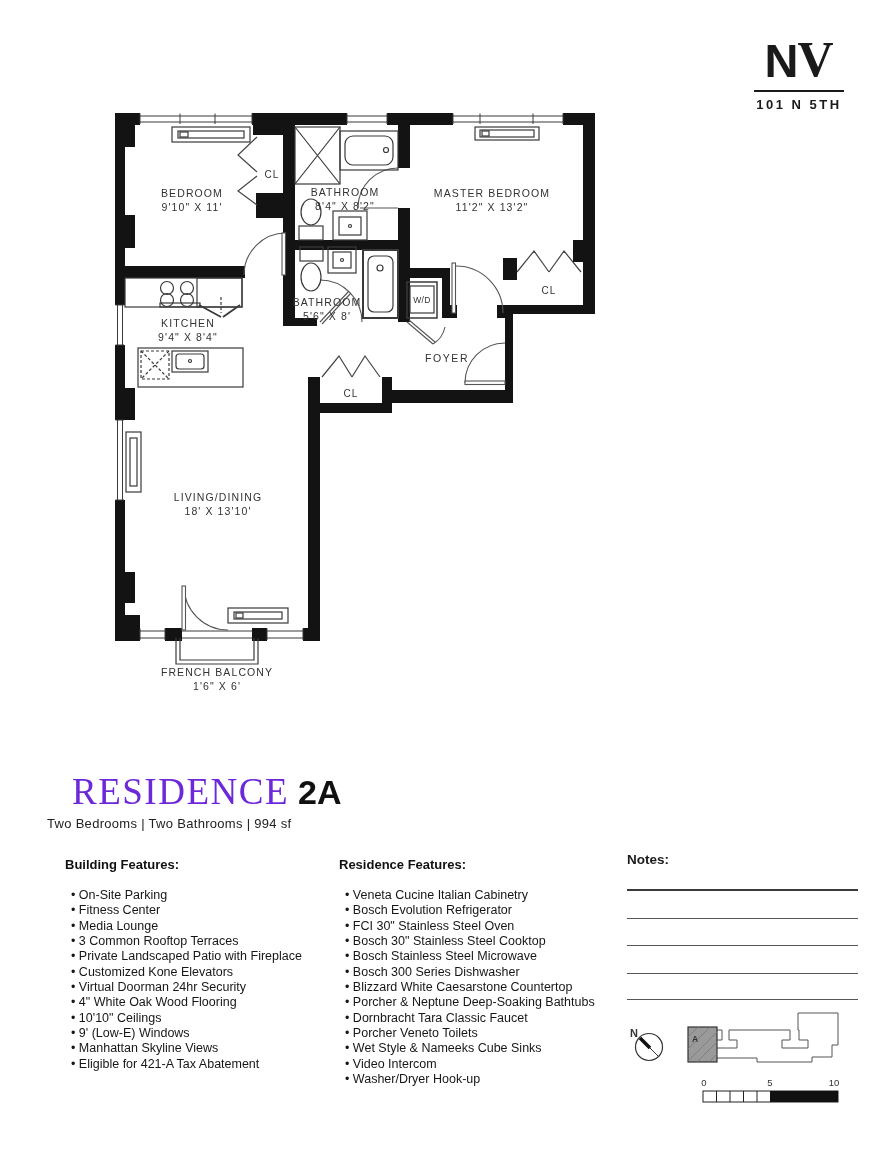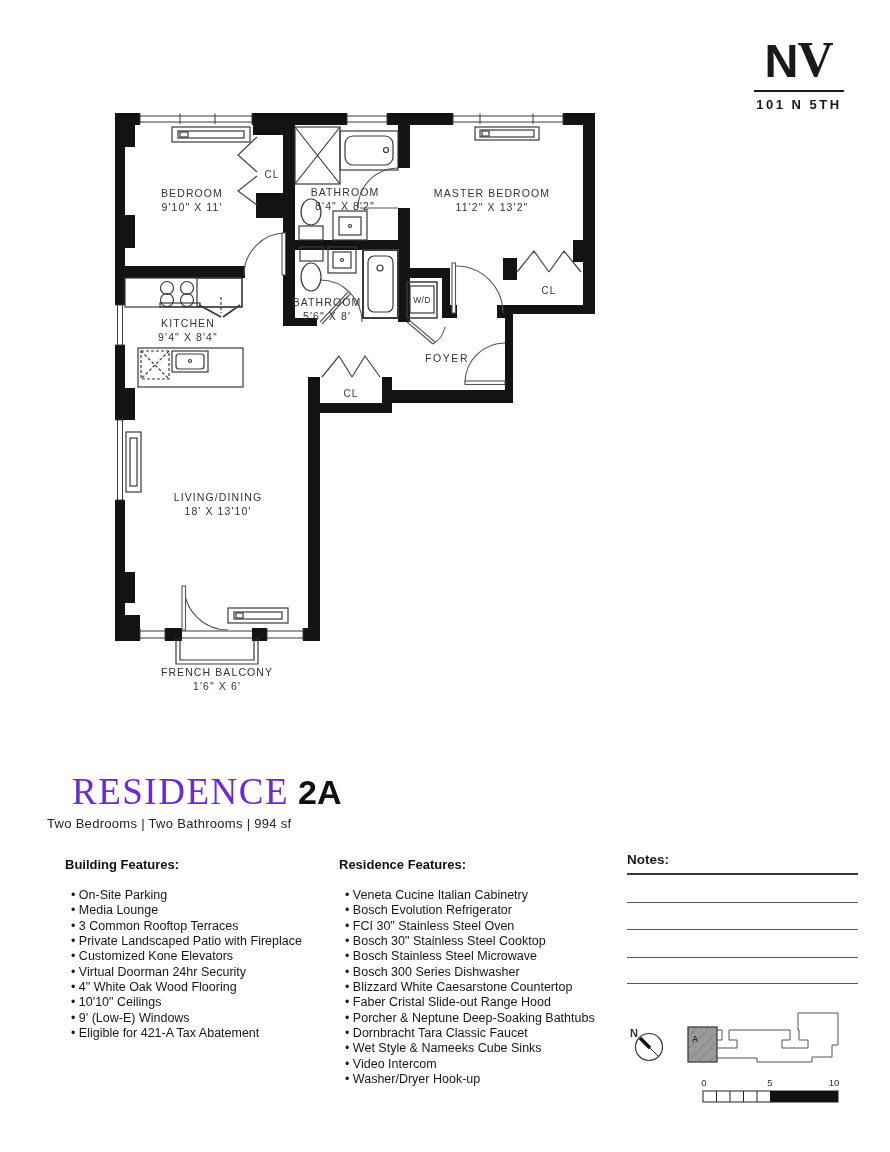--- a/index.html
+++ b/index.html
@@ -21,21 +21,21 @@
   
   .feat{top:857px;width:285px;}
   #feat-left{left:55px;}
   #feat-right{left:329px;}
   .feat h3{font-size:13px;margin:0 0 3px 10px;color:#111;}
   .feat ul{list-style:none;margin:16px;padding:0;}
   .feat li{font-size:12.5px;line-height:15.35px;color:#161616;white-space:nowrap;}
   .feat li::before{content:"•  ";}
   
   #notes{left:627px;top:852px;width:231px;}
-  #notes .lbl{font-size:13.5px;font-weight:700;padding-bottom:6px;border-bottom:2px solid #3a3a3a;}
+  #notes .lbl{font-size:13.5px;font-weight:700;padding-bottom:22px;border-bottom:2px solid #3a3a3a;}
   #notes .ln{border-bottom:1.5px solid #555;}
   svg text{font-family:"Liberation Sans",sans-serif;fill:#333;}
 </style>
 </head>
 <body>
 
 <svg class="abs" style="left:0;top:0" width="890" height="1152" viewBox="0 0 890 1152">
 
   <g fill="#131313">
     <rect x="115" y="113" width="480" height="12"></rect>
@@ -235,44 +235,46 @@
 
 <div id="titleblock" class="abs">
   <span class="t1">RESIDENCE</span><span class="t2">2A</span>
 </div>
 <div id="subtitle" class="abs">Two Bedrooms | Two Bathrooms | 994 sf</div>
 
 <div id="feat-left" class="feat abs">
   <h3>Building Features:</h3>
   <ul>
       <li>On-Site Parking</li>
+      <li>Fitness Center</li>
       <li>Media Lounge</li>
       <li>3 Common Rooftop Terraces</li>
       <li>Private Landscaped Patio with Fireplace</li>
       <li>Customized Kone Elevators</li>
       <li>Virtual Doorman 24hr Security</li>
       <li>4" White Oak Wood Flooring</li>
       <li>10'10" Ceilings</li>
       <li>9' (Low-E) Windows</li>
+      <li>Manhattan Skyline Views</li>
       <li>Eligible for 421-A Tax Abatement</li>
     </ul>
 </div>
 <div id="feat-right" class="feat abs">
   <h3>Residence Features:</h3>
   <ul>
       <li>Veneta Cucine Italian Cabinetry</li>
       <li>Bosch Evolution Refrigerator</li>
       <li>FCI 30" Stainless Steel Oven</li>
       <li>Bosch 30" Stainless Steel Cooktop</li>
       <li>Bosch Stainless Steel Microwave</li>
       <li>Bosch 300 Series Dishwasher</li>
       <li>Blizzard White Caesarstone Countertop</li>
-      <li>Faber Cristal Slide-out Range Hood</li>
       <li>Porcher &amp; Neptune Deep-Soaking Bathtubs</li>
       <li>Dornbracht Tara Classic Faucet</li>
+      <li>Porcher Veneto Toilets</li>
       <li>Wet Style &amp; Nameeks Cube Sinks</li>
       <li>Video Intercom</li>
       <li>Washer/Dryer Hook-up</li>
     </ul>
 </div>
 
 <div id="notes" class="abs">
   <div class="lbl">Notes:</div>
   <div class="ln" style="height:27px"></div>
   <div class="ln" style="height:26px"></div>

